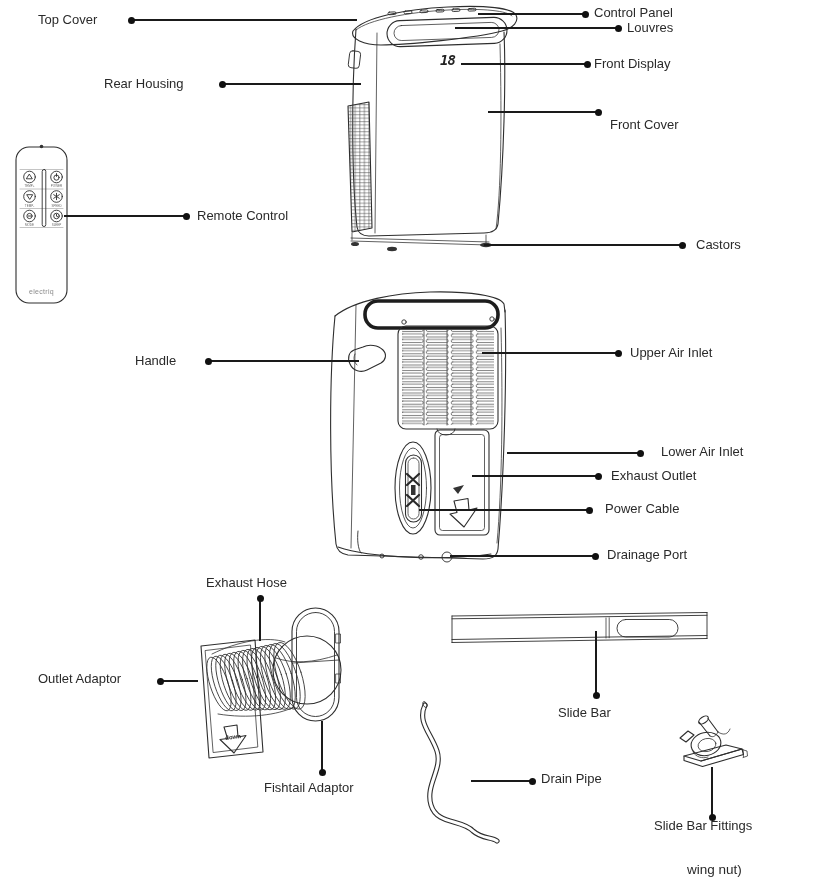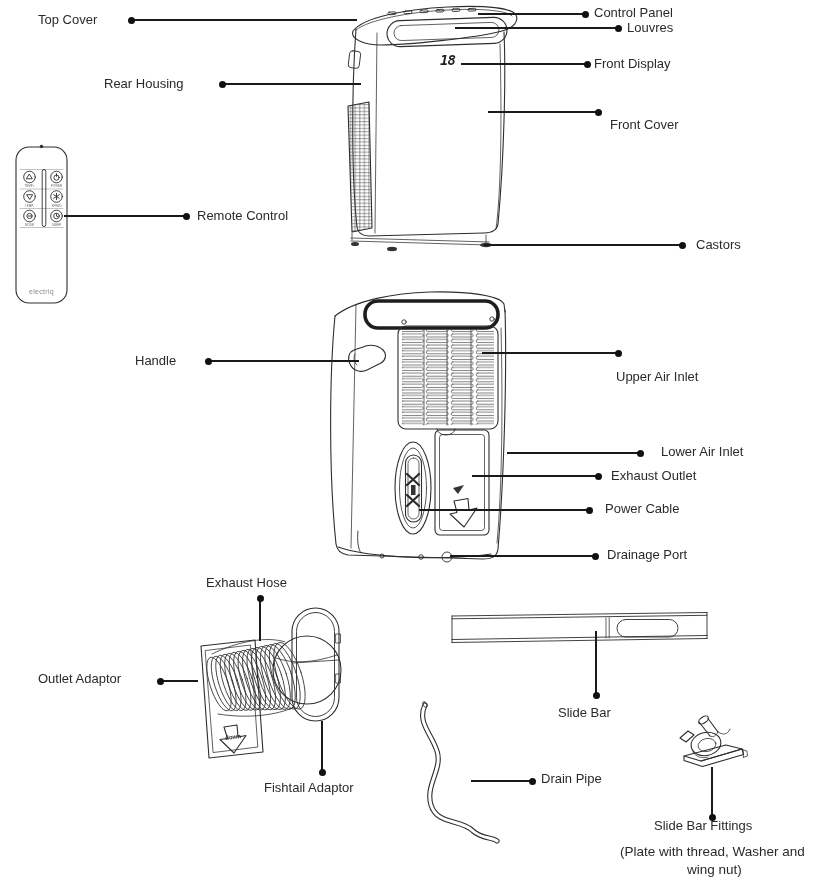--- a/index.html
+++ b/index.html
@@ -275,27 +275,26 @@
 
   <div class="lbl" style="left:38px;top:11px;">Top Cover</div>
   <div class="lbl" style="left:104px;top:75px;">Rear Housing</div>
   <div class="lbl" style="left:197px;top:207px;">Remote Control</div>
   <div class="lbl" style="left:594px;top:4px;">Control Panel</div>
   <div class="lbl" style="left:627px;top:19px;">Louvres</div>
   <div class="lbl" style="left:594px;top:55px;">Front Display</div>
   <div class="lbl" style="left:610px;top:103px;margin-top:13px;">Front Cover</div>
   <div class="lbl" style="left:696px;top:236px;">Castors</div>
   <div class="lbl" style="left:135px;top:352px;">Handle</div>
-  <div class="lbl" style="left:616px;top:344px;margin-top:24px;">Upper Air Inlet</div>
+  <div class="lbl" style="left:630px;top:344px;">Upper Air Inlet</div>
   <div class="lbl" style="left:661px;top:443px;">Lower Air Inlet</div>
   <div class="lbl" style="left:611px;top:467px;">Exhaust Outlet</div>
   <div class="lbl" style="left:605px;top:500px;">Power Cable</div>
   <div class="lbl" style="left:607px;top:546px;">Drainage Port</div>
   <div class="lbl" style="left:206px;top:574px;">Exhaust Hose</div>
   <div class="lbl" style="left:38px;top:670px;">Outlet Adaptor</div>
   <div class="lbl" style="left:264px;top:779px;">Fishtail Adaptor</div>
   <div class="lbl" style="left:558px;top:704px;">Slide Bar</div>
   <div class="lbl" style="left:541px;top:770px;">Drain Pipe</div>
   <div class="lbl" style="left:654px;top:817px;">Slide Bar Fittings</div>
-  <div class="lbl sub" style="left:620px;top:843px;">(Plate with thread, Washer and</div>
   <div class="lbl sub" style="left:687px;top:861px;">wing nut)</div>
 
 </div>
 
 </body></html>

